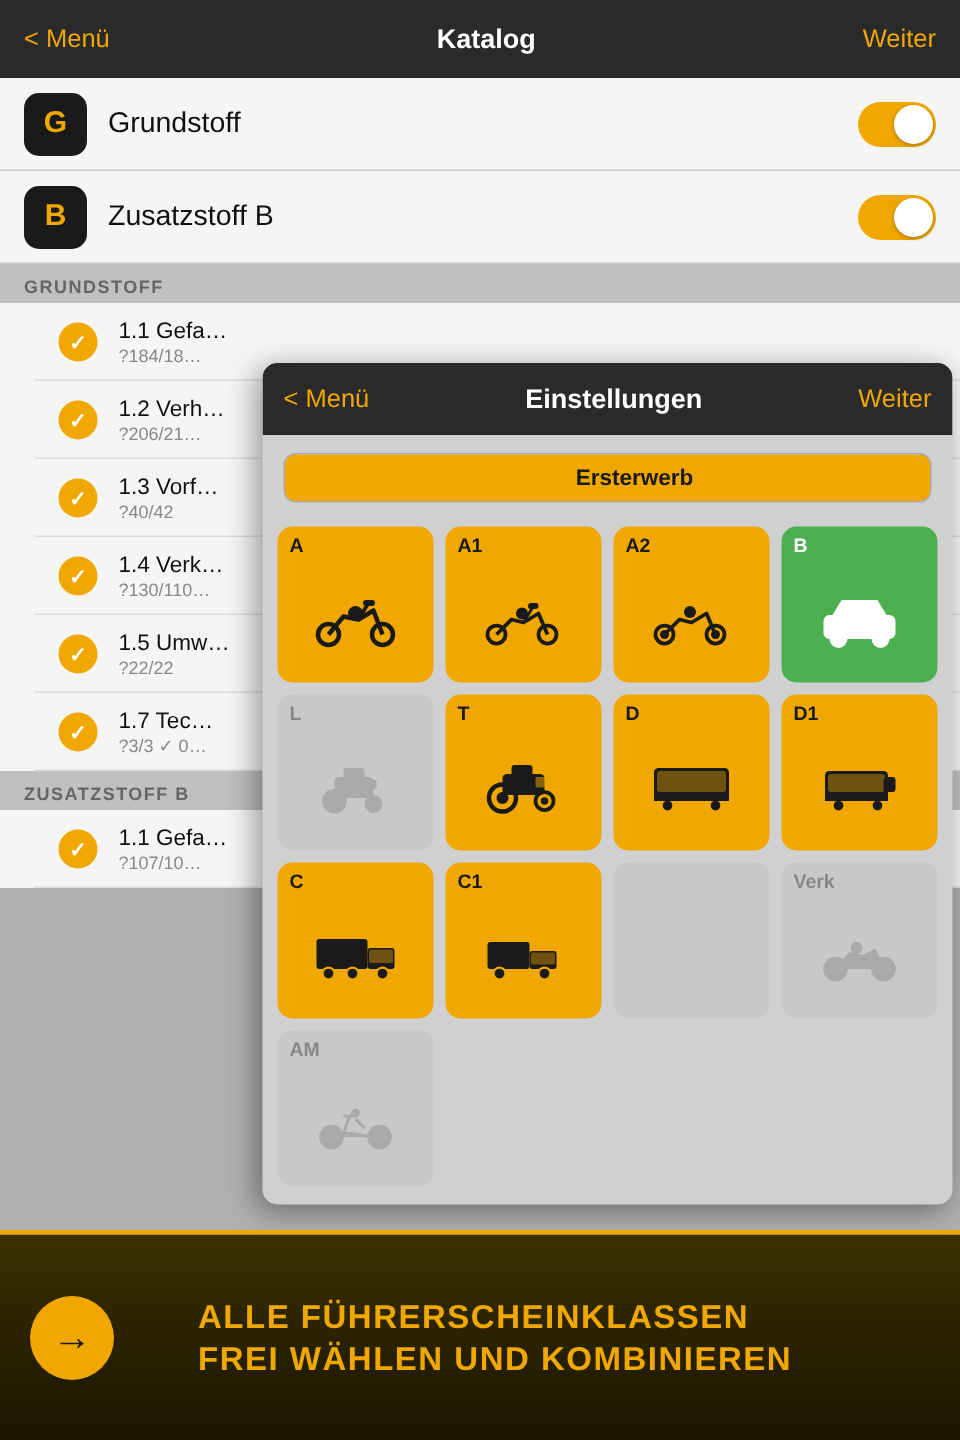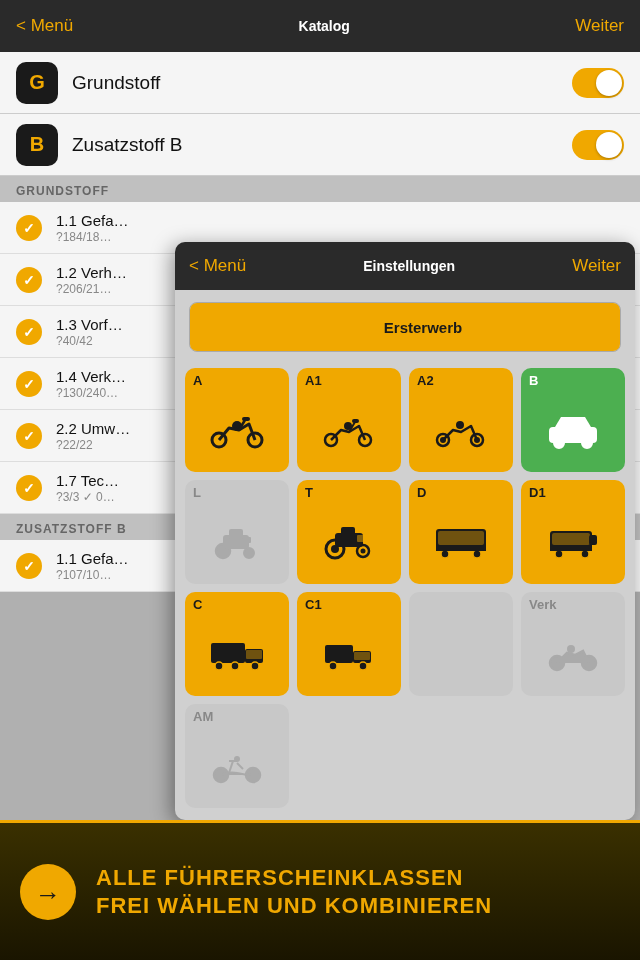--- a/index.html
+++ b/index.html
@@ -31,21 +31,21 @@
     }
     .nav-bar-back {
       color: #f0a800;
       font-size: 17px;
       display: flex;
       align-items: center;
       gap: 2px;
     }
     .nav-bar-title {
       color: #fff;
-      font-size: 14px;
+      font-size: 18px;
       font-weight: bold;
     }
     .nav-bar-next {
       color: #f0a800;
       font-size: 17px;
     }
 
     .katalog-list {
       background: #d0d0d0;
       padding: 0;
@@ -108,20 +108,21 @@
 
     .katalog-rows {
       background: #f5f5f5;
     }
     .katalog-row {
       display: flex;
       align-items: center;
       padding: 8px 16px;
       border-bottom: 1px solid #ddd;
       height: 52px;
+      margin-left: 23px;
     }
     .checkmark {
       width: 26px;
       height: 26px;
       border-radius: 13px;
       background: #f0a800;
       display: flex;
       align-items: center;
       justify-content: center;
       margin-right: 14px;
@@ -167,21 +168,21 @@
     .segmented-control {
       display: flex;
       margin: 12px 14px;
       background: #e8e8e8;
       border-radius: 8px;
       overflow: hidden;
       border: 1px solid #aaa;
     }
     .seg-btn {
       flex: 1;
-      height: 48px;
+      height: 31px;
       display: flex;
       align-items: center;
       justify-content: center;
       font-size: 15px;
       font-weight: 500;
       cursor: pointer;
       padding-left: 36px;
     }
     .seg-btn.active {
       background: #f0a800;
@@ -274,20 +275,21 @@
       border-radius: 28px;
       background: #f0a800;
       display: flex;
       align-items: center;
       justify-content: center;
       flex-shrink: 0;
     }
     .banner-text {
       display: flex;
       flex-direction: column;
+      margin-left: 36px;
     }
     .banner-line {
       font-size: 22px;
       font-weight: 900;
       color: #f0a800;
       letter-spacing: 1px;
       line-height: 1.25;
       text-transform: uppercase;
     }
   </style>
@@ -336,27 +338,27 @@
       <div class="checkmark"></div>
       <div>
           <div class="row-text-main">1.3 Vorf…</div>
           <div class="row-text-sub">?40/42</div>
         </div>
     </div>
     <div class="katalog-row">
       <div class="checkmark"></div>
       <div>
           <div class="row-text-main">1.4 Verk…</div>
-          <div class="row-text-sub">?130/240…</div>
-        </div>
-    </div>
-    <div class="katalog-row">
-      <div class="checkmark"></div>
-      <div>
-          <div class="row-text-main">2.2 Umw…</div>
+          <div class="row-text-sub">?130/110…</div>
+        </div>
+    </div>
+    <div class="katalog-row">
+      <div class="checkmark"></div>
+      <div>
+          <div class="row-text-main">1.5 Umw…</div>
           <div class="row-text-sub">?22/22</div>
         </div>
     </div>
     <div class="katalog-row">
       <div class="checkmark"></div>
       <div>
           <div class="row-text-main">1.7 Tec…</div>
           <div class="row-text-sub">?3/3 ✓ 0…</div>
         </div>
     </div>

